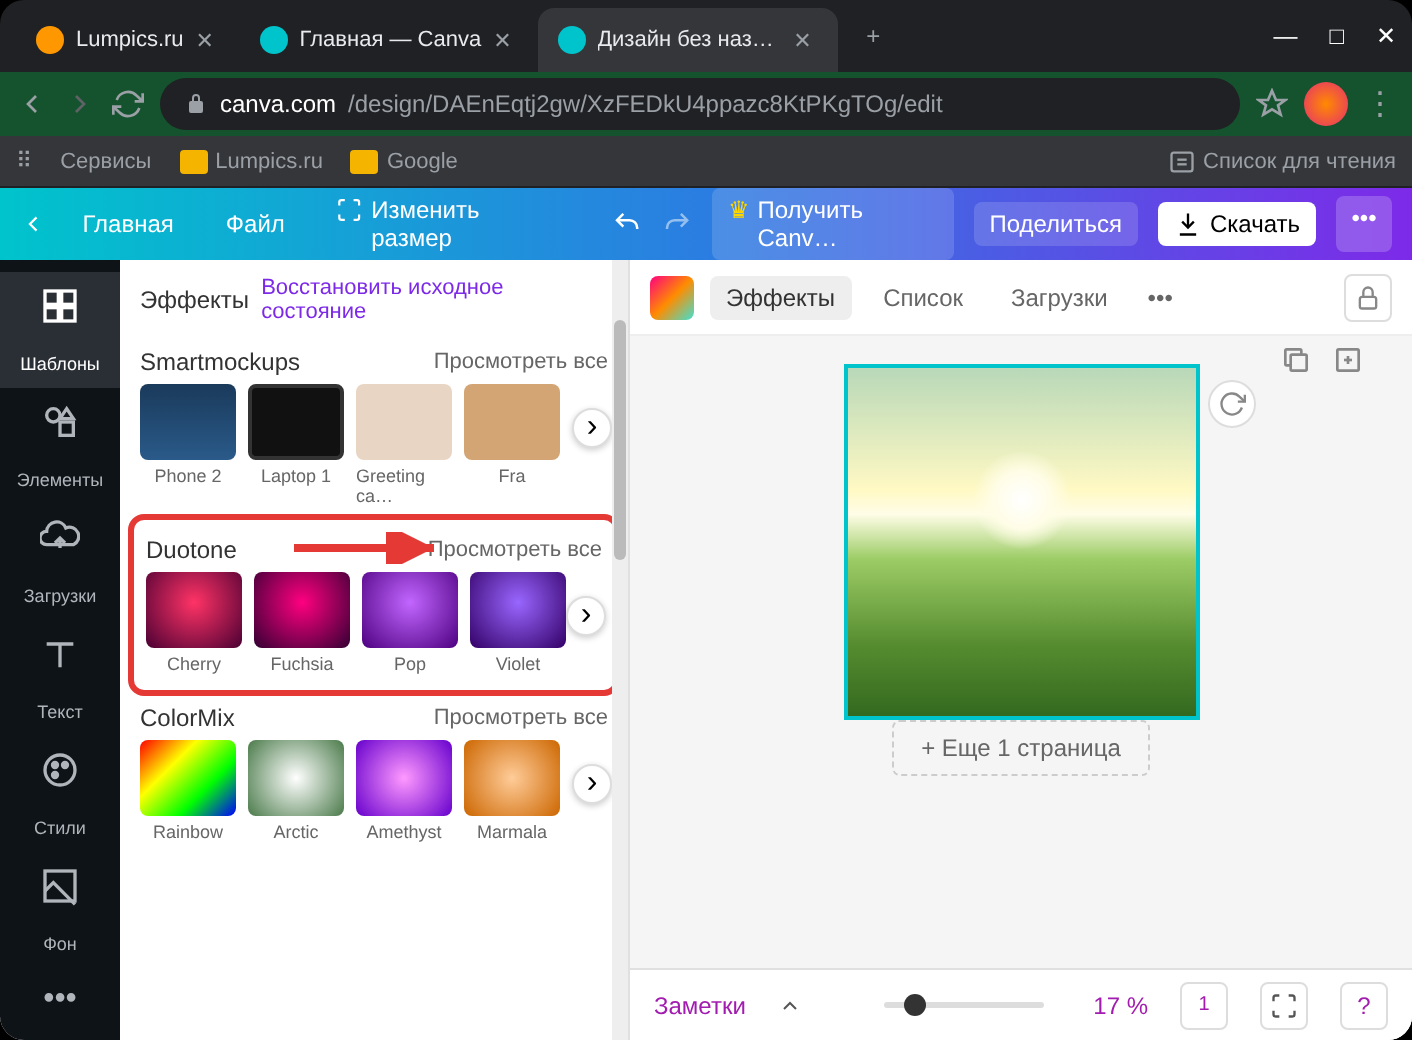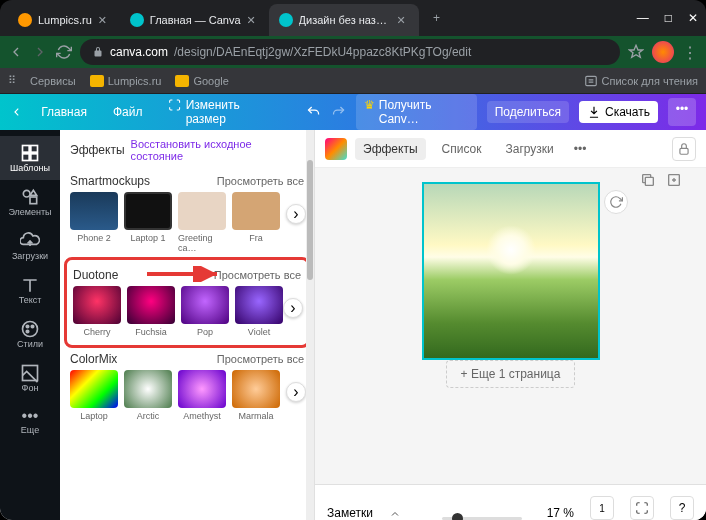--- a/index.html
+++ b/index.html
@@ -24,21 +24,21 @@
 .canvabar{height:36px;display:flex;align-items:center;padding:0 10px;background:linear-gradient(90deg,#00c4cc,#2b7de1,#7d2ae8);color:#fff;font-size:12px;gap:10px}
 .cbtn{display:flex;align-items:flex-start;gap:4px;padding:4px 8px;border-radius:4px}
 .cbtn.resize{background:none}
 .cbtn.prem{background:rgba(255,255,255,0.15)}
 .cbtn.share{background:rgba(255,255,255,0.15)}
 .cbtn.download{background:#fff;color:#000;font-weight:400}
 .cbtn.pub{background:rgba(255,255,255,0.2);width:28px;height:28px;justify-content:center}
 .spacer{flex:1}
 .workarea{display:flex;height:390px;background:#fff}
 .iconrail{width:60px;background:#0e1318;color:#b0b5bb;display:flex;flex-direction:column;align-items:center;padding-top:6px;font-size:9px}
-.railitem{display:flex;flex-direction:column;align-items:center;gap:0;width:100%;padding:7px 0;cursor:pointer}
+.railitem{display:flex;flex-direction:column;align-items:center;gap:14px;width:100%;padding:7px 0;cursor:pointer}
 .railitem.active{background:#2a2f36;color:#fff}
 .railitem svg{width:20px;height:20px}
 .effpanel{width:255px;background:#fff;overflow:hidden;position:relative;border-right:1px solid #e0e0e0}
 .effhead{display:flex;align-items:center;padding:8px 10px;gap:6px;font-size:12px}
 .effhead .ttl{font-weight:500;color:#333}
 .effhead .restore{color:#7d2ae8;font-size:11px}
 .section{padding:0 10px}
 .secrow{display:flex;justify-content:space-between;align-items:center;font-size:12px;color:#333;margin:4px 0}
 .secrow .all{font-size:11px;color:#666}
 .thumbs{display:flex;gap:6px;margin:4px 0;position:relative;align-items:flex-start}
@@ -55,21 +55,21 @@
 .ctab.active{background:#eee;color:#333;font-weight:500}
 .cdots{margin-left:4px}
 .lockbtn{margin-left:auto;width:24px;height:24px;border:1px solid #ddd;border-radius:4px;display:flex;align-items:center;justify-content:center}
 .cmain{flex:1;display:flex;flex-direction:column;align-items:center;padding:14px;position:relative}
 .pageicons{position:absolute;top:4px;right:24px;display:flex;gap:10px;color:#888}
 .pageicons svg{width:16px;height:16px}
 .imgbox{width:178px;height:178px;border:2px solid #00c4cc;position:relative;background:linear-gradient(to bottom,#b8d8b8 0%,#fff9c4 35%,#fffde7 42%,#9ccc65 55%,#558b2f 80%,#33691e 100%)}
 .sun{position:absolute;top:38%;left:50%;transform:translate(-50%,-50%);width:50px;height:50px;background:radial-gradient(circle,#fff,#fffde7 40%,transparent 70%)}
 .refresh{position:absolute;top:6px;right:-30px;width:24px;height:24px;background:#fff;border:1px solid #ddd;border-radius:50%;display:flex;align-items:center;justify-content:center}
 .addpage{margin-top:0;font-size:12px;color:#666;padding:6px 14px;border:1px dashed #ccc;border-radius:4px}
-.bottombar{height:36px;background:#fff;border-top:1px solid #e0e0e0;display:flex;align-items:flex-end;padding:0 12px;font-size:12px;color:#000000;gap:16px}
+.bottombar{height:36px;background:#fff;border-top:1px solid #e0e0e0;display:flex;align-items:center;padding:0 12px;font-size:12px;color:#a21caf;gap:16px}
 .notes{font-weight:500}
 .zoomslider{display:flex;align-items:center;gap:6px;margin-left:auto}
 .ztrack{width:80px;height:3px;background:#ddd;border-radius:2px;position:relative}
 .zthumb{position:absolute;left:12%;top:-4px;width:11px;height:11px;background:#333;border-radius:50%}
 .zpct{min-width:36px;text-align:right}
 .zicon{width:24px;height:24px;border:1px solid #ddd;border-radius:4px;display:flex;align-items:center;justify-content:center}
 .scrollbar{position:absolute;right:0;top:0;width:8px;height:100%;background:#eee}
 .scrollthumb{position:absolute;width:6px;left:1px;top:30px;height:120px;background:#bbb;border-radius:3px}
 </style>
 </head>
@@ -309,21 +309,21 @@
       </div>
     </div>
     <div class="section">
       <div class="secrow">
         <span>ColorMix</span>
         <span class="all">Просмотреть все</span>
       </div>
       <div class="thumbs">
         <div class="thwrap">
             <div class="th" style="background:linear-gradient(135deg,#ff0000,#ffff00,#00ff00,#0000ff)"></div>
-            <span>Laptop</span>
+            <span>Rainbow</span>
           </div>
         <div class="thwrap">
             <div class="th" style="background:radial-gradient(circle,#fff,#4a7a4a)"></div>
             <span>Arctic</span>
           </div>
         <div class="thwrap">
             <div class="th" style="background:radial-gradient(circle,#ff99ff,#6600cc)"></div>
             <span>Amethyst</span>
           </div>
         <div class="thwrap">

